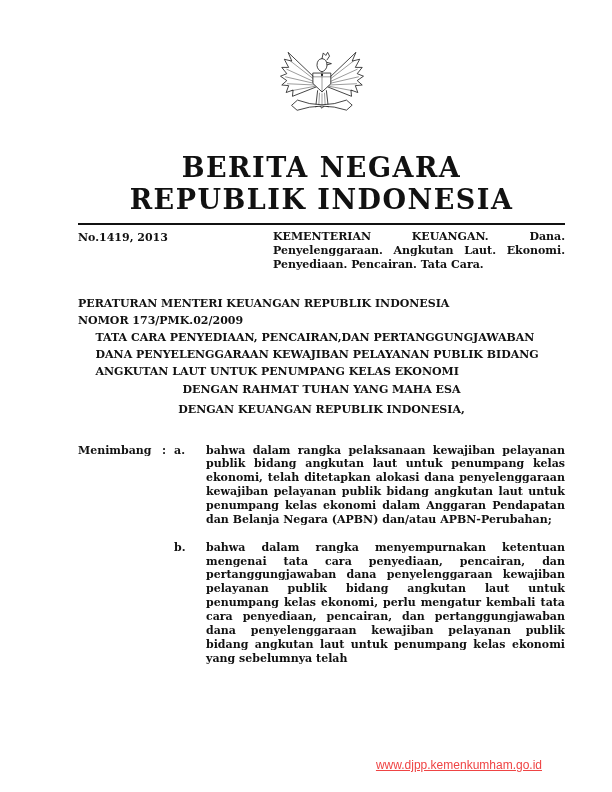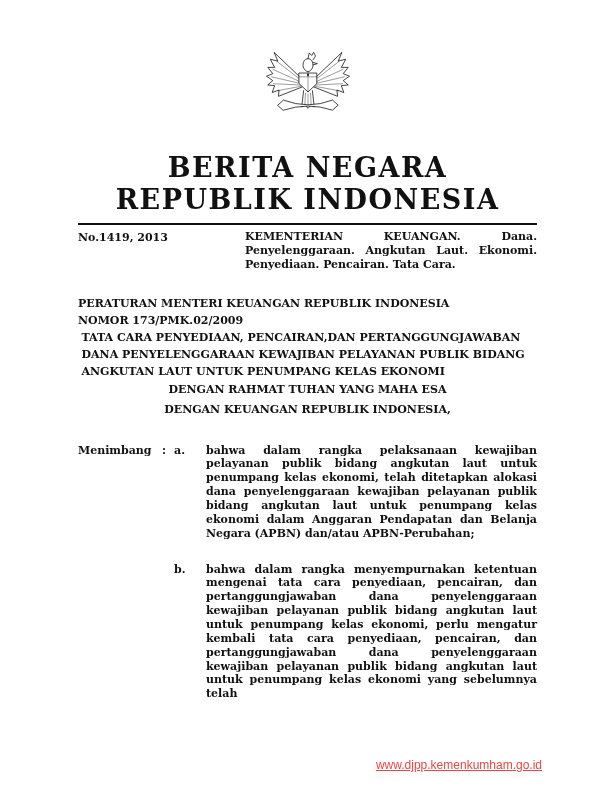--- a/index.html
+++ b/index.html
@@ -9,21 +9,21 @@
     height: 792px;
     margin: 0 auto;
     background: #ffffff;
     position: relative;
     font-family: "DejaVu Serif", "Liberation Serif", serif;
     font-weight: bold;
     color: #111;
     overflow: hidden;
   }
   .content {
-    padding: 36px 75px 0 78px;
+    padding: 36px 47px 0 78px;
   }
   .emblem-wrap {
     text-align: center;
     margin-bottom: 14px;
   }
   .emblem-wrap svg { display: inline-block; }
   .masthead {
     text-align: center;
     line-height: 1.18;
   }
@@ -71,21 +71,21 @@
     margin-top: 0;
     line-height: 1.8;
   }
   .considerations {
     margin-top: 24px;
     font-size: 11px;
   }
   .cons-grid {
     display: grid;
     grid-template-columns: 84px 12px 32px 1fr;
-    row-gap: 22px;
+    row-gap: 14px;
     margin-top: 8px;
   }
   .cons-label { text-align: left; }
   .cons-colon { text-align: left; }
   .cons-letter { text-align: left; }
   .cons-text {
     text-align: justify;
     line-height: 1.26;
   }
   .footer-watermark {

